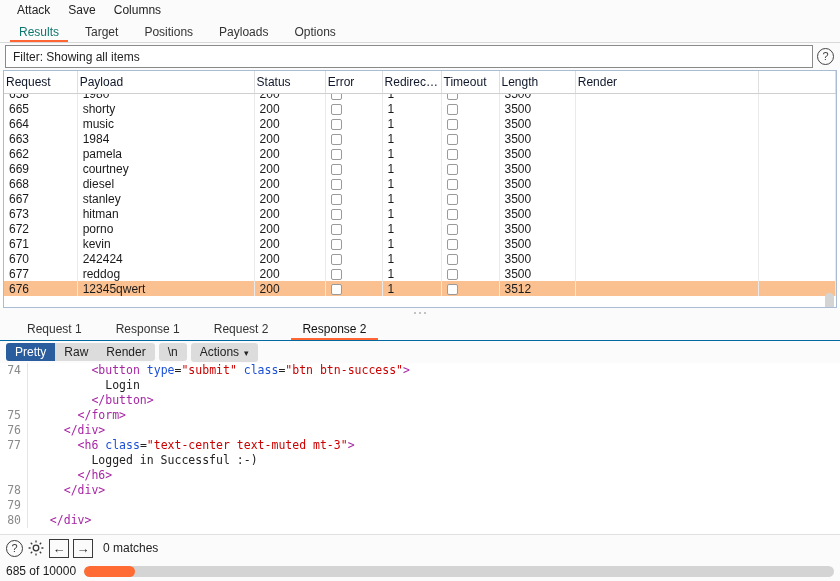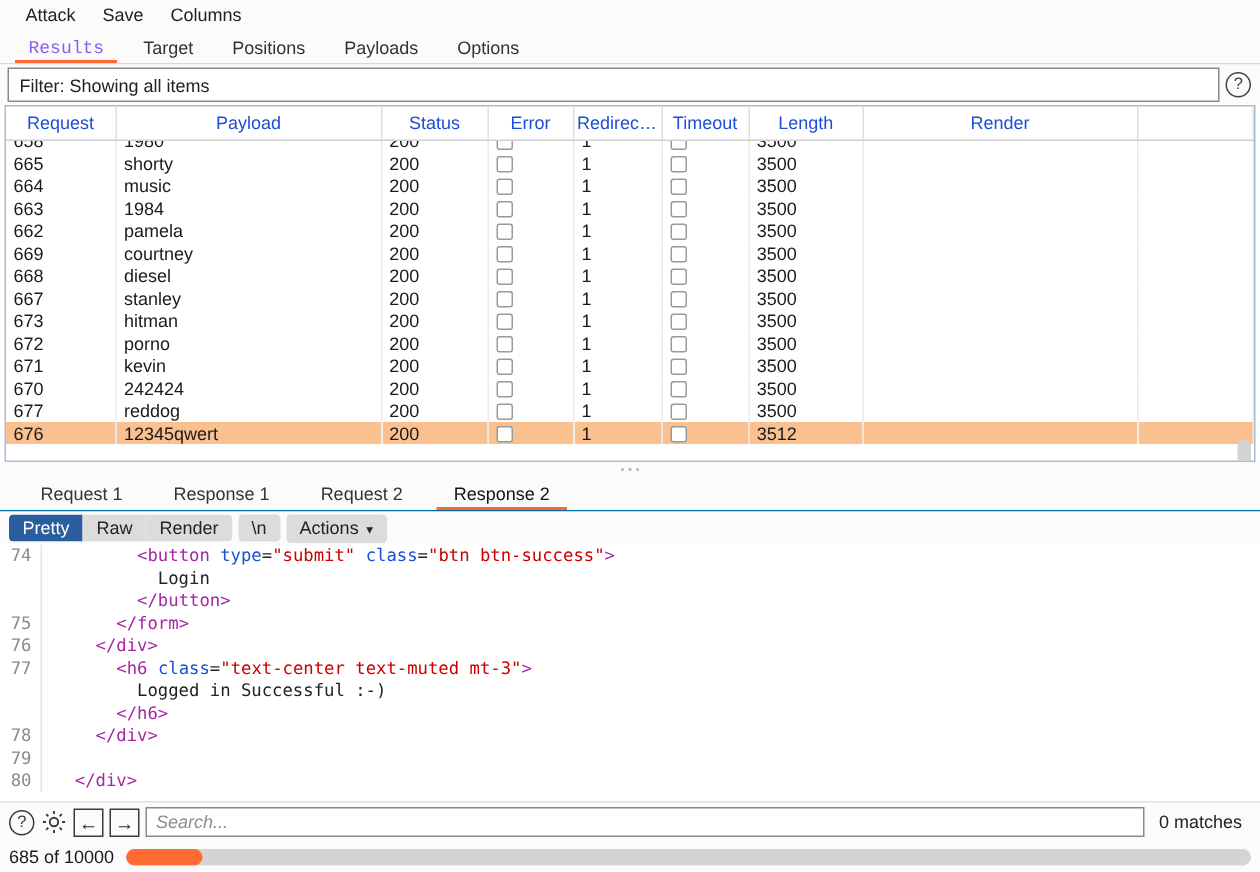--- a/index.html
+++ b/index.html
@@ -43,21 +43,21 @@
   }
   .maintabs .tab {
     font-size: 12px;
     color: #333;
     padding: 0 13px;
     display: flex;
     align-items: center;
     position: relative;
     cursor: default;
   }
-  .maintabs .tab.active { color: #8b5cf6; font-family: Liberation Mono, monospace; }
+  .maintabs .tab.active { color: #0f766e; }
   .maintabs .tab.active:after {
     content: "";
     position: absolute;
     left: 4px; right: 4px; bottom: 0;
     height: 2px;
     background: #ff6633;
   }
 
   
   .filterbar {
@@ -104,25 +104,25 @@
   table.results {
     width: 100%;
     border-collapse: collapse;
     table-layout: fixed;
     font-size: 12px;
   }
   table.results th {
     height: 22px;
     font-weight: normal;
     font-size: 12px;
-    color: #1d4ed8;
+    color: #0f172a;
     background: #ffffff;
     border-right: 1px solid #dfdfdf;
     border-bottom: 1px solid #cfcfcf;
-    text-align: center;
+    text-align: left;
     padding: 0 2px;
     overflow: hidden;
     white-space: nowrap;
     text-overflow: ellipsis;
     cursor: default;
   }
   table.results td {
     height: 15px;
     padding: 0 5px;
     border-right: 1px solid #eaeaea;
@@ -598,21 +598,20 @@
     <div class="ic-gear">
       <svg viewBox="0 0 20 20" width="18" height="18" aria-hidden="true">
         <g fill="none" stroke="#3a3a3a" stroke-width="1.4">
           <circle cx="10" cy="10" r="3.1"></circle>
           <path d="M10 1.8v2.2M10 16v2.2M1.8 10h2.2M16 10h2.2M4.2 4.2l1.6 1.6M14.2 14.2l1.6 1.6M15.8 4.2l-1.6 1.6M5.8 14.2l-1.6 1.6"></path>
         </g>
       </svg>
     </div>
     <div class="ic-sq">←</div>
     <div class="ic-sq">→</div>
-    <div class="searchfield">Search...</div>
     <div class="matches">0 matches</div>
   </div>
 
   <div class="statusbar">
     <div class="statuslabel">685 of 10000</div>
     <div class="progouter">
       <div class="proginner" id="prog-fill" style="width: 6.85%; background: rgb(255, 107, 51);"></div>
     </div>
   </div>
 

